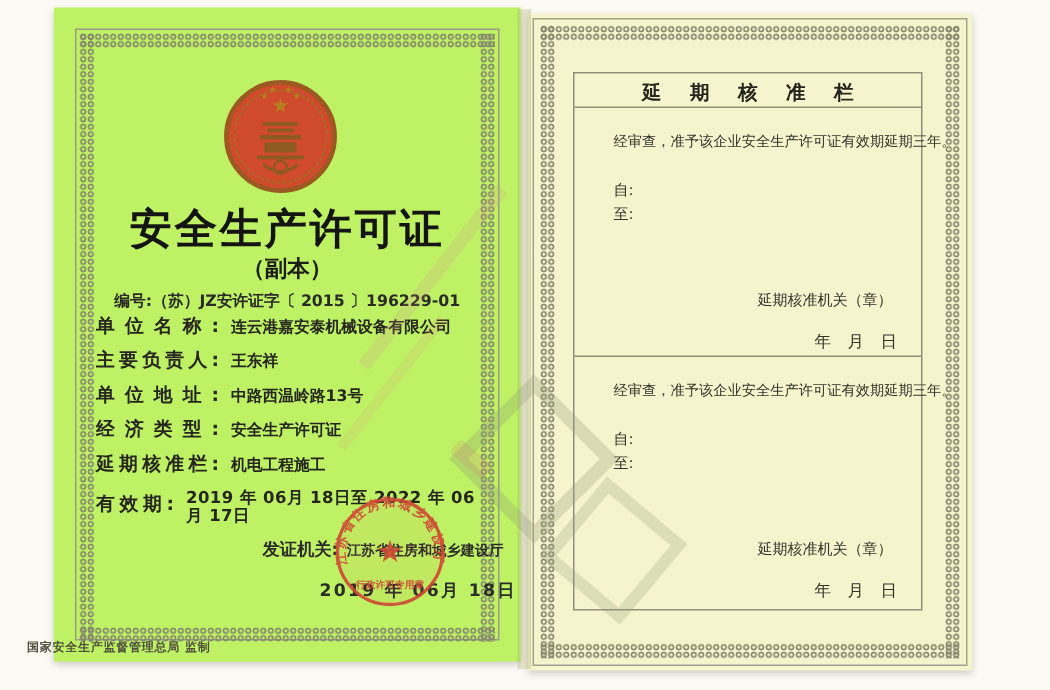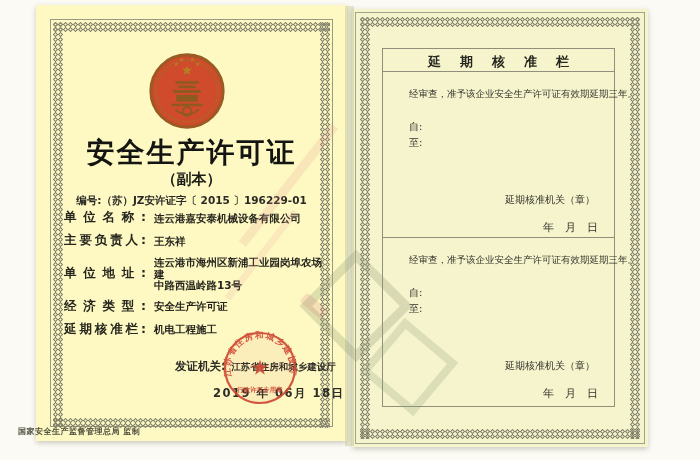--- a/index.html
+++ b/index.html
@@ -3,21 +3,21 @@
 <meta charset="utf-8">
 <style>
   html,body{margin:0;padding:0;}
   .stage{
     position:relative;width:700px;height:460px;overflow:hidden;
     background:#fbfaf4;
     font-family:"DejaVu Sans","Liberation Sans",sans-serif;
     color:#2c2c28;
   }
   .page{position:absolute;box-shadow:0 2px 5px rgba(80,80,60,0.28);}
-  .page-left{left:36px;top:5px;width:311px;height:436px;background:#fef9c3;}
+  .page-left{left:36px;top:5px;width:311px;height:436px;background:#bef264;}
   .page-right{left:352px;top:9px;width:296px;height:438px;background:#f6f4cd;}
   .frame-line{position:absolute;border:1px solid #9b9b85;pointer-events:none;}
   .pl-line{inset:14px;}
   .pr-line{inset:3px;border-color:#a3a38d;}
   .chain{
     position:absolute;
     background-image:radial-gradient(circle at 2.5px 2.5px, rgba(0,0,0,0) 0.9px, #85856d 1.1px, #85856d 2px, rgba(0,0,0,0) 2.3px);
     background-size:5px 5px;
   }
   .pl-chain-top{left:17px;right:17px;top:17px;height:10px;}
@@ -120,29 +120,33 @@
       <div class="f-row">
         <span class="f-label">单位名称:</span>
         <span class="f-value">连云港嘉安泰机械设备有限公司</span>
       </div>
       <div class="f-row">
         <span class="f-label">主要负责人:</span>
         <span class="f-value">王东祥</span>
       </div>
       <div class="f-row">
         <span class="f-label">单位地址:</span>
-        <span class="f-value"><span>连云港市海州区新浦工业园岗埠农场建</span><span class="v2">中路西温岭路13号</span></span>
+        <span class="f-value"><span class="v2">中路西温岭路13号</span></span>
       </div>
       <div class="f-row">
         <span class="f-label">经济类型:</span>
         <span class="f-value">安全生产许可证</span>
       </div>
       <div class="f-row">
         <span class="f-label">延期核准栏:</span>
         <span class="f-value">机电工程施工</span>
+      </div>
+      <div class="f-row">
+        <span class="f-label f-label-narrow">有效期:</span>
+        <span class="f-value f-value-date">2019 年 06月 18日至 2022 年 06 月 17日</span>
       </div>
     </div>
 
     <div class="pl-issuer">
       <span class="lab">发证机关:</span>
       <span class="val">江苏省住房和城乡建设厅</span>
     </div>
     <div class="pl-issue-date">2019 年 06月 18日</div>
 
     <svg class="seal" width="84" height="84" viewBox="0 0 84 84">

